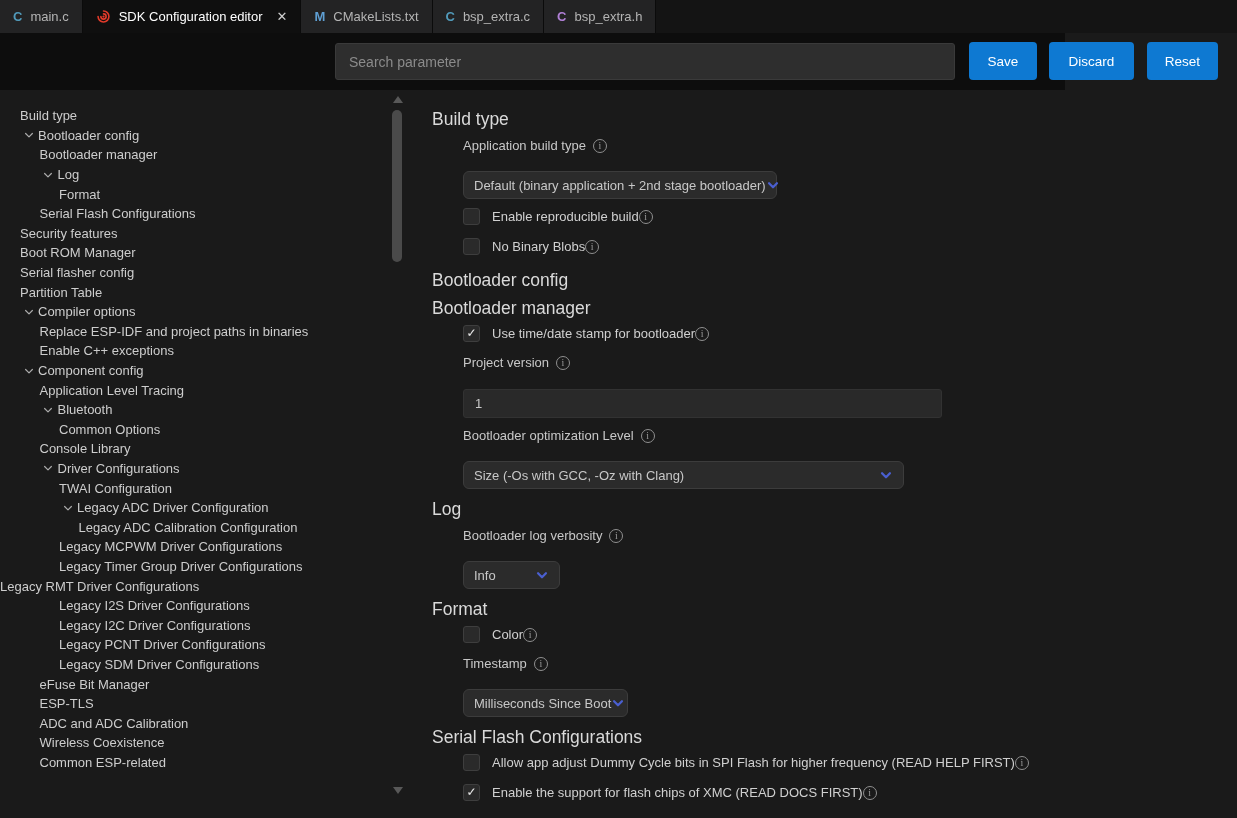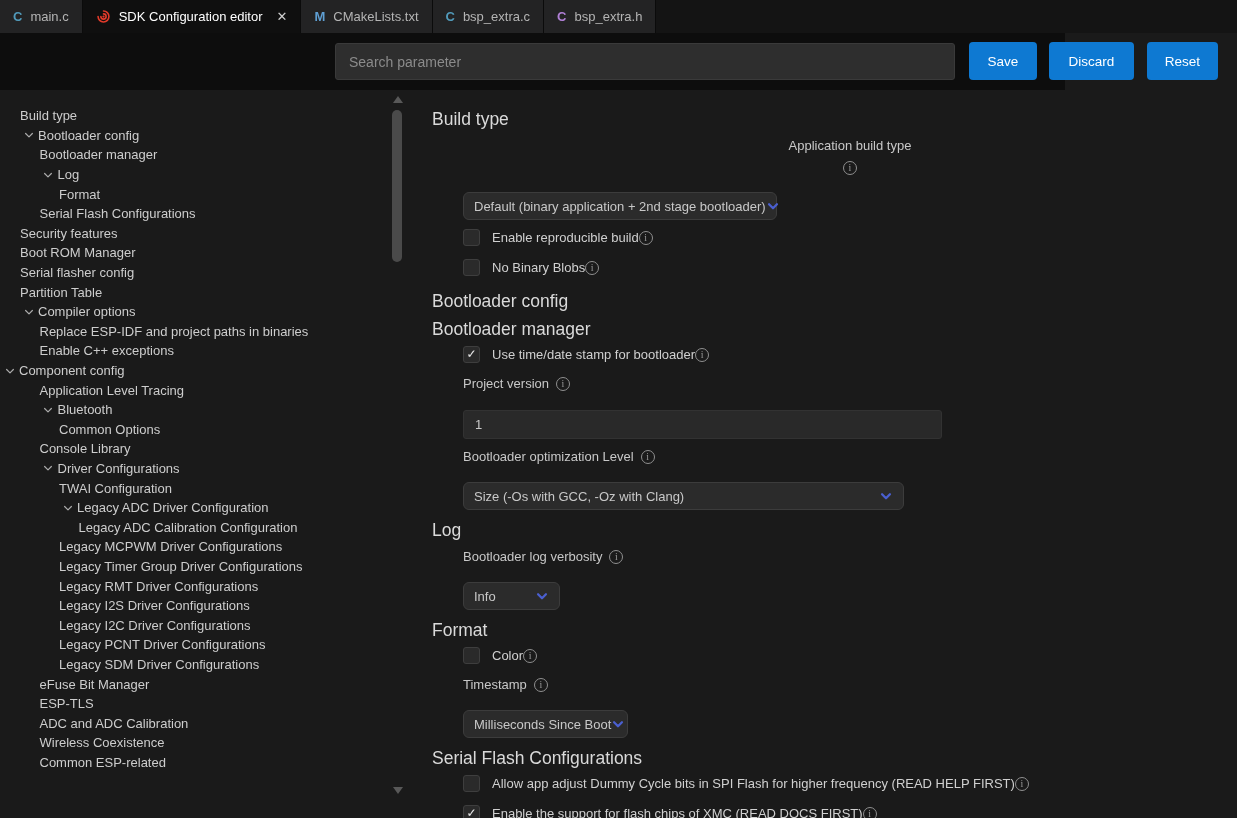--- a/index.html
+++ b/index.html
@@ -190,21 +190,21 @@
         </svg>
       </span>
       <span>Compiler options</span>
     </div>
     <div class="tree-item" style="padding-left: 39.5px;">
       <span>Replace ESP-IDF and project paths in binaries</span>
     </div>
     <div class="tree-item" style="padding-left: 39.5px;">
       <span>Enable C++ exceptions</span>
     </div>
-    <div class="tree-item" style=" text-align: center;">
+    <div class="tree-item" style="padding-left: 19px; text-align: center;">
       <span class="tree-chevron">
         <svg width="12" height="12" viewBox="0 0 16 16">
           <path d="M3.5 6l4.5 4.5L12.5 6" fill="none" stroke="#ababab" stroke-width="1.6" stroke-linecap="round" stroke-linejoin="round"></path>
         </svg>
       </span>
       <span>Component config</span>
     </div>
     <div class="tree-item" style="padding-left: 39.5px;">
       <span>Application Level Tracing</span>
     </div>
@@ -243,21 +243,21 @@
     </div>
     <div class="tree-item" style="padding-left: 78.5px;">
       <span>Legacy ADC Calibration Configuration</span>
     </div>
     <div class="tree-item" style="padding-left: 59px;">
       <span>Legacy MCPWM Driver Configurations</span>
     </div>
     <div class="tree-item" style="padding-left: 59px;">
       <span>Legacy Timer Group Driver Configurations</span>
     </div>
-    <div class="tree-item" style="padding-left: 59px;">
+    <div class="tree-item" style="">
       <span>Legacy RMT Driver Configurations</span>
     </div>
     <div class="tree-item" style="padding-left: 59px;">
       <span>Legacy I2S Driver Configurations</span>
     </div>
     <div class="tree-item" style="padding-left: 59px;">
       <span>Legacy I2C Driver Configurations</span>
     </div>
     <div class="tree-item" style="padding-left: 59px;">
       <span>Legacy PCNT Driver Configurations</span>
@@ -283,21 +283,21 @@
   </div>
 
 <div class="scrollbar">
   <div class="scroll-arrow up"></div>
   <div class="scroll-thumb"></div>
   <div class="scroll-arrow down"></div>
 </div>
 
 <div class="content" id="content">
     <div class="c-heading" style="margin-top: 0px;">Build type</div>
-    <div class="c-label" style="margin-top: 7px; flex-direction: column;">
+    <div class="c-label" style="margin-top: 7px;">
       <span>Application build type</span>
       <span class="info-icon">i</span>
     </div>
     <div class="c-select" style="width: 314px; margin-top: 17px;">
       <span>Default (binary application + 2nd stage bootloader)</span>
       <span style="display: inline-flex;">
         <svg width="14" height="14" viewBox="0 0 16 16">
           <path d="M3.5 6l4.5 4.5L12.5 6" fill="none" stroke="#4a5fd0" stroke-width="2.6" stroke-linecap="round" stroke-linejoin="round"></path>
         </svg>
       </span>

